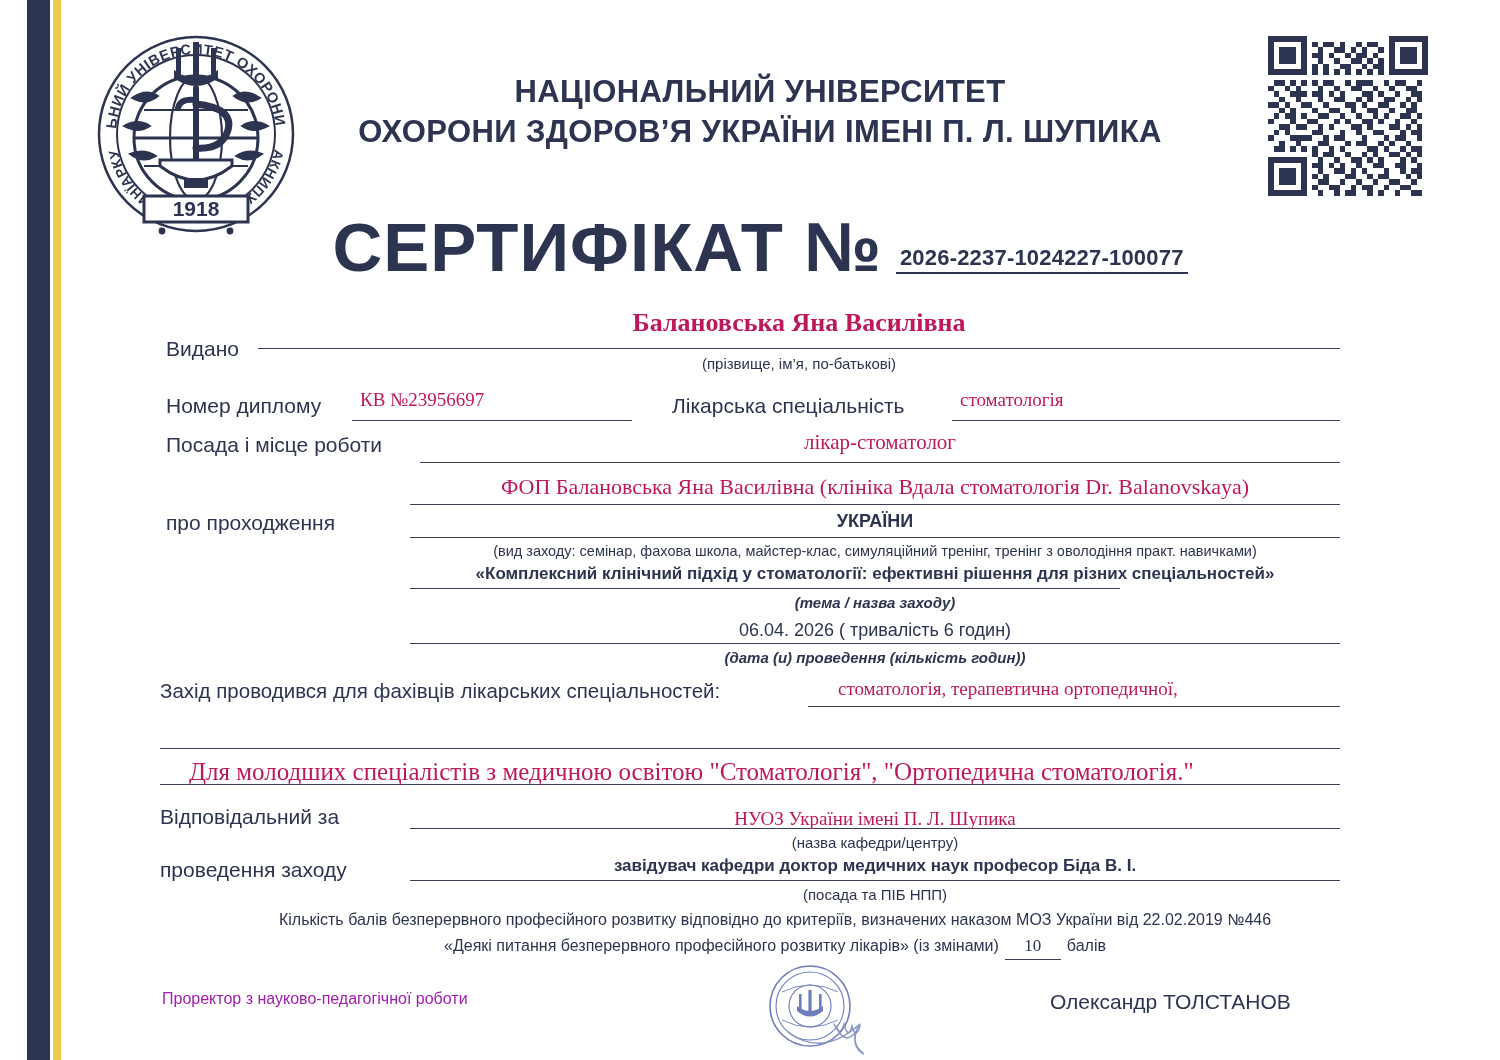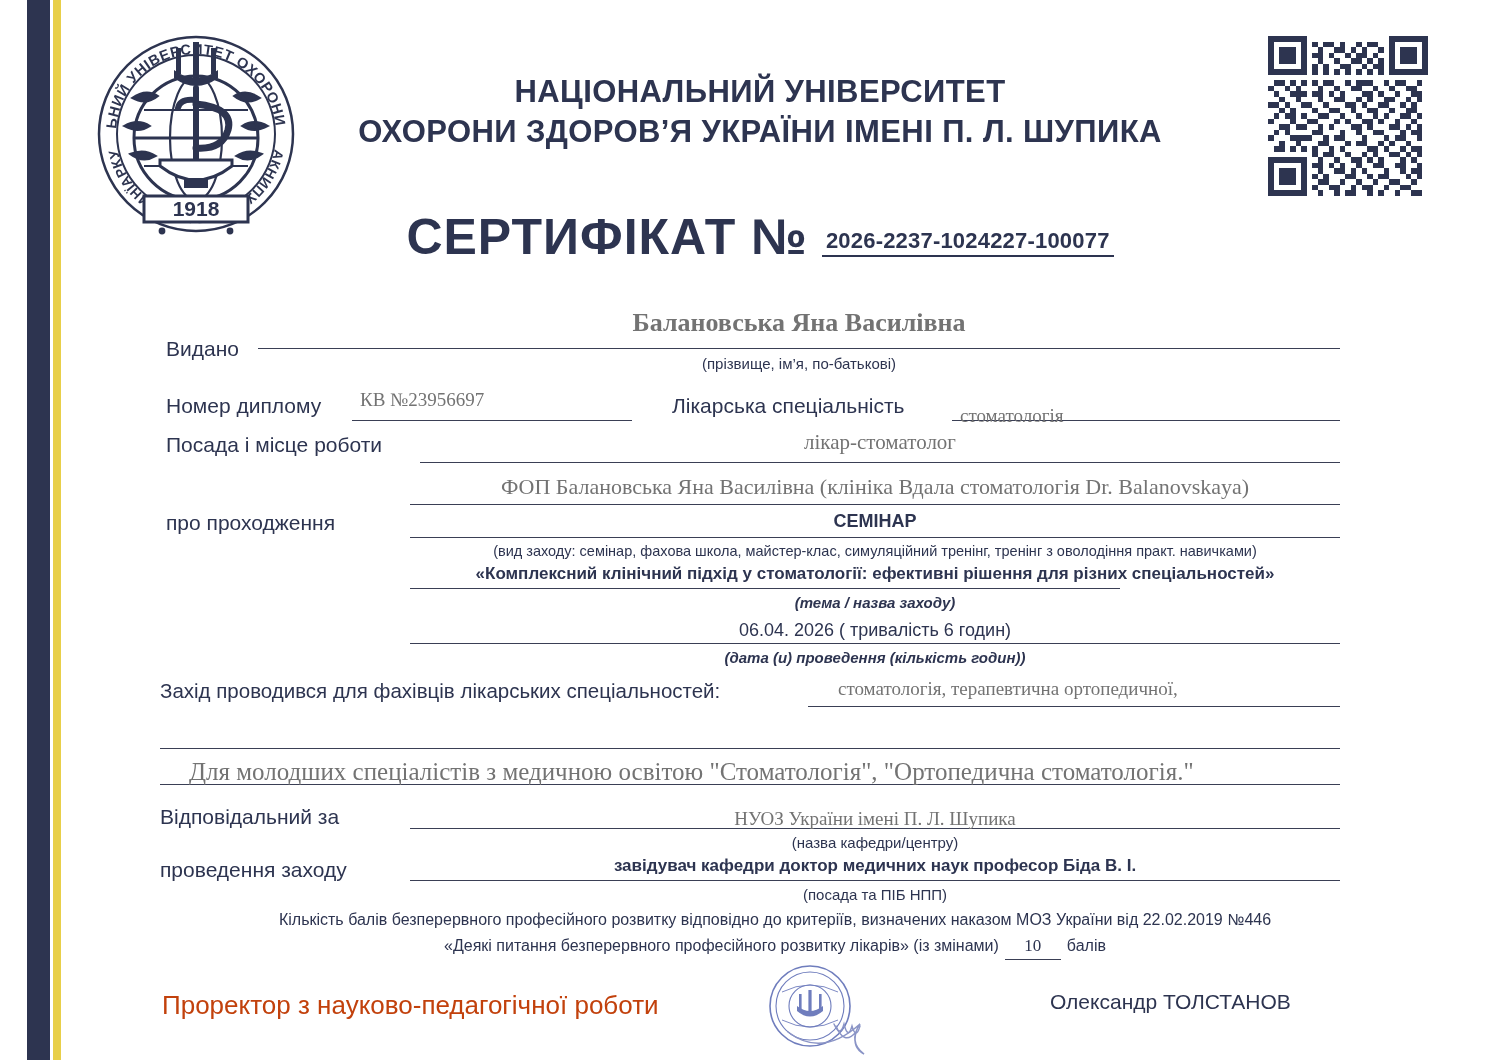--- a/index.html
+++ b/index.html
@@ -70,21 +70,21 @@
 
   .cert-row {
     position: absolute;
     left: 300px;
     top: 208px;
     width: 920px;
     text-align: center;
     white-space: nowrap;
   }
   .cert-word {
-    font-size: 50px;
+    font-size: 69px;
     font-weight: bold;
     letter-spacing: 1px;
     color: #2d3450;
     vertical-align: baseline;
   }
   .cert-no {
     font-size: 22px;
     font-weight: bold;
     color: #2d3450;
     border-bottom: 2px solid #2d3450;
@@ -102,21 +102,21 @@
     white-space: nowrap;
   }
   .rule {
     position: absolute;
     border-bottom: 1.6px solid #3a3f55;
     height: 0;
   }
   .val-serif {
     position: absolute;
     font-family: "Liberation Serif", serif;
-    color: #737373;
+    color: #be185d;
     white-space: nowrap;
   }
   .val-sans {
     position: absolute;
     font-family: "Liberation Sans", sans-serif;
     color: #2d3450;
     white-space: nowrap;
   }
   .cap {
     position: absolute;
@@ -146,22 +146,22 @@
     border-bottom: 1.5px solid #3a3f55;
     text-align: center;
     margin: 0 6px;
     font-family: "Liberation Serif", serif;
     font-size: 17px;
   }
   .sig-left {
     position: absolute;
     left: 162px;
     top: 990px;
-    font-size: 26px;
-    color: #c2410c;
+    font-size: 16px;
+    color: #a21caf;
     white-space: nowrap;
   }
   .sig-right {
     position: absolute;
     left: 1050px;
     top: 990px;
     font-size: 21px;
     color: #2d3450;
     white-space: nowrap;
   }
@@ -484,32 +484,32 @@
   <div class="rule" style="left:258px; top:348px; width:1082px;"></div>
   <div class="val-serif bold center" style="left:258px; top:308px; width:1082px; font-size:26px;">Балановська Яна Василівна</div>
   <div class="cap" style="left:258px; top:355px; width:1082px;">(прізвище, ім’я, по-батькові)</div>
 
   <div class="lbl" style="left:166px; top:394px;">Номер диплому</div>
   <div class="rule" style="left:352px; top:420px; width:280px;"></div>
   <div class="val-serif" style="left:360px; top:389px; font-size:19px;">КВ №23956697</div>
 
   <div class="lbl" style="left:672px; top:394px;">Лікарська спеціальність</div>
   <div class="rule" style="left:952px; top:420px; width:388px;"></div>
-  <div class="val-serif" style="left:960px; top:389px; font-size:19px;margin-top:16px;">стоматологія</div>
+  <div class="val-serif" style="left:960px; top:389px; font-size:19px;">стоматологія</div>
 
   <div class="lbl" style="left:166px; top:433px;">Посада і місце роботи</div>
   <div class="rule" style="left:420px; top:462px; width:920px;"></div>
   <div class="val-serif center" style="left:420px; top:430px; width:920px; font-size:21px;">лікар-стоматолог</div>
 
   <div class="rule" style="left:410px; top:504px; width:930px;"></div>
   <div class="val-serif center" style="left:410px; top:474px; width:930px; font-size:22px;">ФОП Балановська Яна Василівна (клініка Вдала стоматологія Dr. Balanovskaya)</div>
 
   <div class="lbl" style="left:166px; top:511px;">про проходження</div>
   <div class="rule" style="left:410px; top:537px; width:930px;"></div>
-  <div class="val-sans bold center" style="left:410px; top:511px; width:930px; font-size:18px;">СЕМІНАР</div>
+  <div class="val-sans bold center" style="left:410px; top:511px; width:930px; font-size:18px;">УКРАЇНИ</div>
   <div class="cap" style="left:410px; top:543px; width:930px; font-size:14.5px;">(вид заходу: семінар, фахова школа, майстер-клас, симуляційний тренінг, тренінг з оволодіння практ. навичками)</div>
 
   <div class="rule" style="left:410px; top:588px; width:710px;"></div>
   <div class="val-sans bold center" style="left:410px; top:564px; width:930px; font-size:17px;">«Комплексний клінічний підхід у стоматології: ефективні рішення для різних спеціальностей»</div>
   <div class="cap cap-it" style="left:410px; top:594px; width:930px;">(тема / назва заходу)</div>
 
   <div class="rule" style="left:410px; top:643px; width:930px;"></div>
   <div class="val-sans center" style="left:410px; top:620px; width:930px; font-size:18px;">06.04. 2026 ( тривалість 6 годин)</div>
   <div class="cap cap-it" style="left:410px; top:649px; width:930px;">(дата (и) проведення (кількість годин))</div>
 

